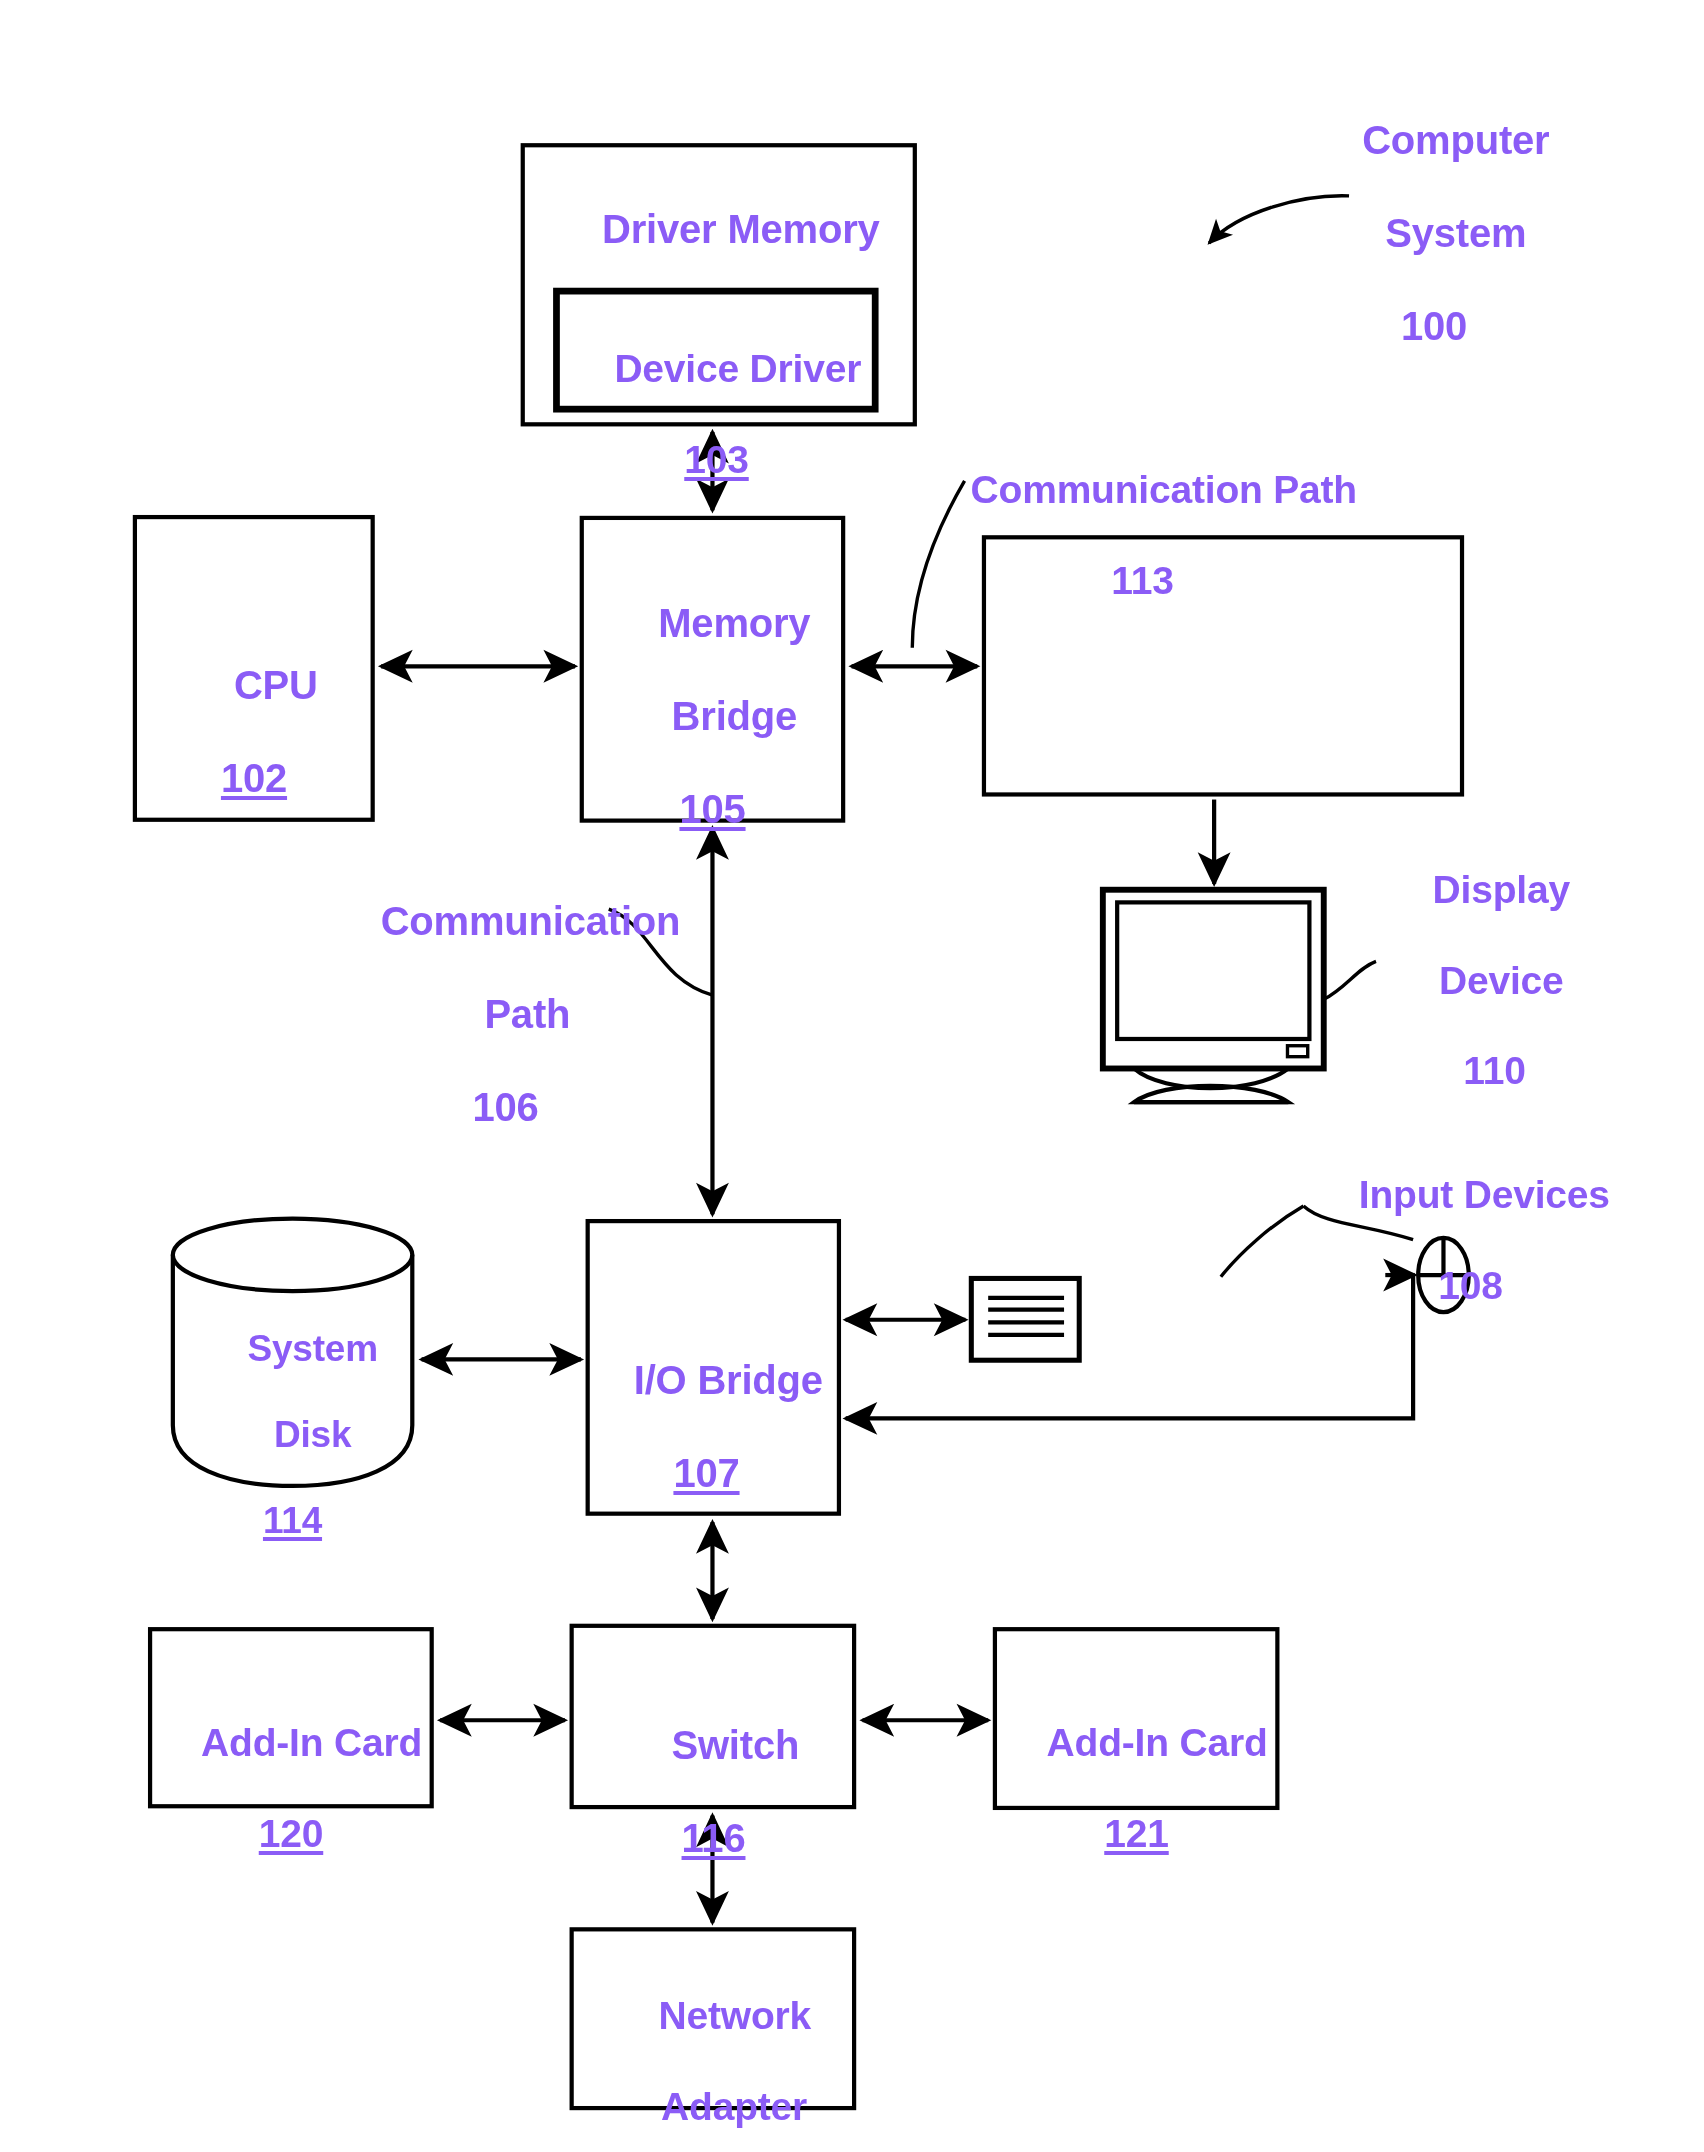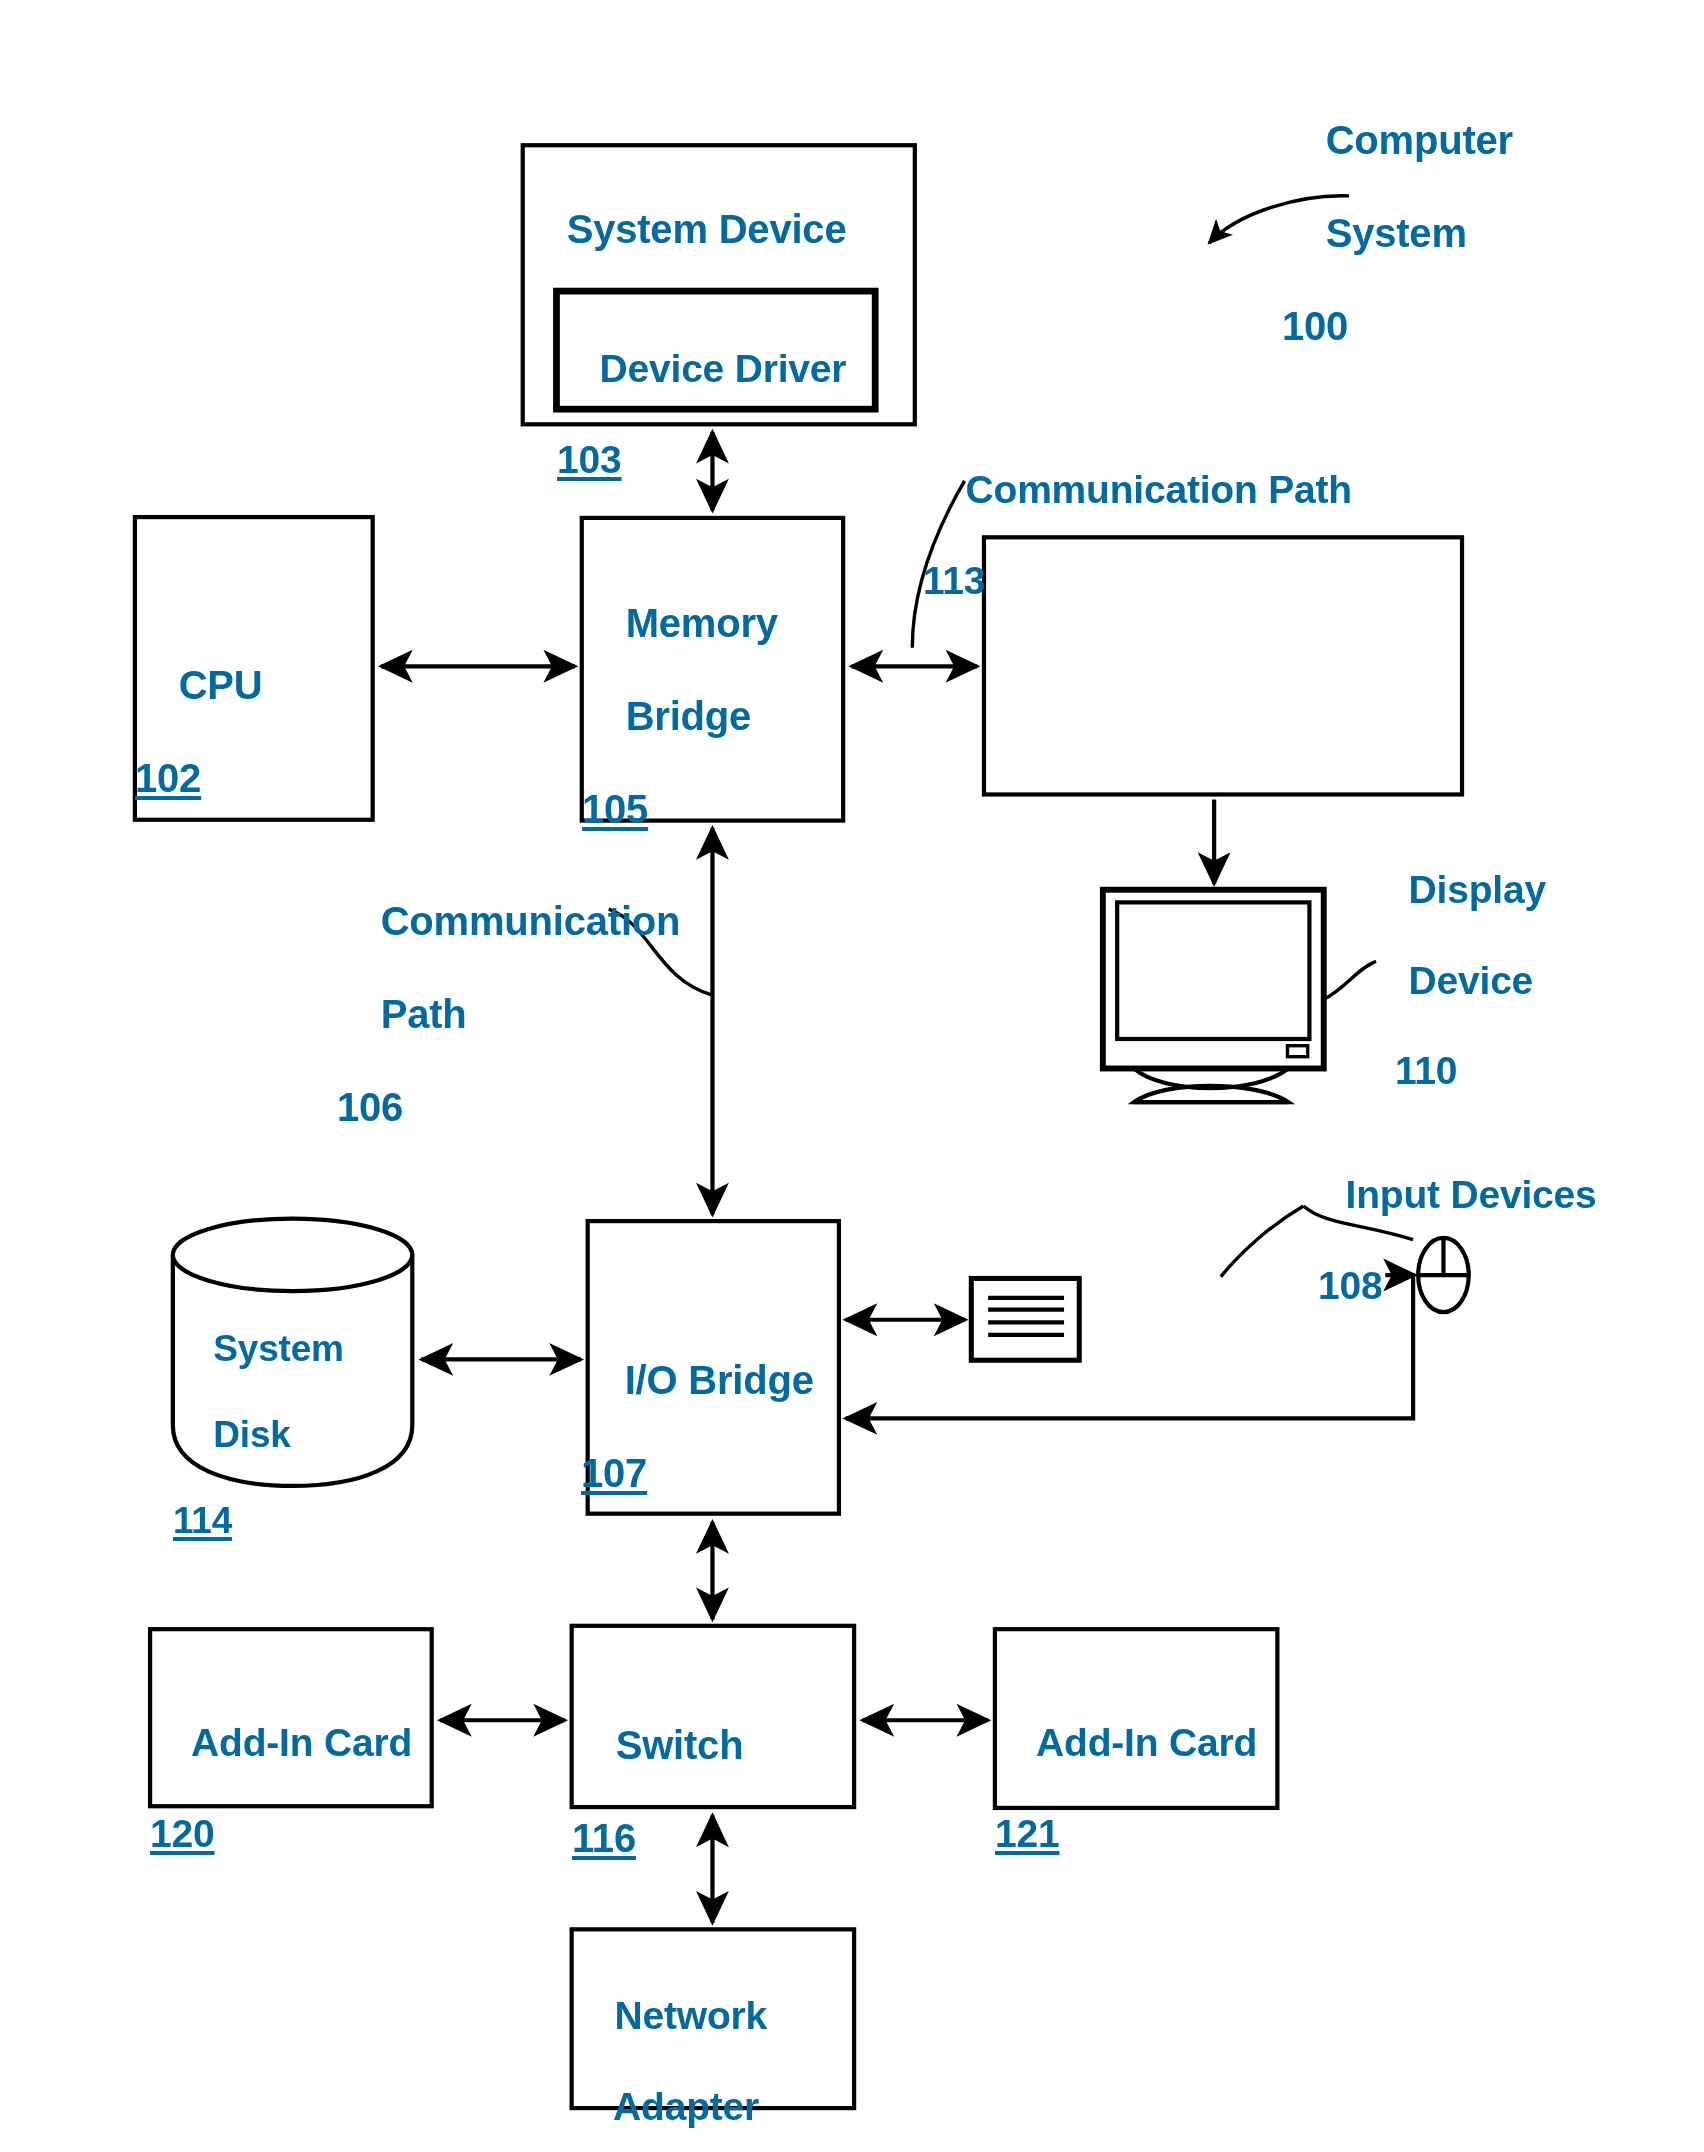--- a/index.html
+++ b/index.html
@@ -18,26 +18,26 @@
   }
   #svgroot{
     position:absolute;
     left:0; top:0;
     width:1704px;
     height:2153px;
   }
   
   .lbl{
     position:absolute;
-    text-align:left;
+    text-align:center;
     font-weight:bold;
     line-height:1.16;
     letter-spacing:-0.2px;
     white-space:pre;
-    color:#0369a1;
+    color:#8b5cf6;
   }
   .lbl .ref{
     display:block;
     text-decoration:underline;
     text-underline-offset:4.2px;
     text-decoration-thickness:4.2px;
   }
   .lbl .ref.nounder{
     text-decoration:none;
   }
@@ -143,21 +143,21 @@
     </g>
   </svg>
 
   <div class="lbl t48" style="left:1282px; top:71px; width:304px;">
     <span data-bind="callouts.computer_system.line1">Computer</span><br>
     <span data-bind="callouts.computer_system.line2">System</span>
     <span class="ref nounder" data-bind="callouts.computer_system.ref">100</span>
   </div>
 
   <div class="lbl t48" style="left:523px; top:160px; width:392px;">
-    <span data-bind="blocks.system_memory.label">System Device</span>
+    <span data-bind="blocks.system_memory.label">Driver Memory</span>
   </div>
 
   <div class="lbl t46" style="left:557px; top:301px; width:319px;">
     <span data-bind="blocks.device_driver.label">Device Driver</span>
     <span class="ref" data-bind="blocks.device_driver.ref">103</span>
   </div>
 
   <div class="lbl t46" style="left:923px; top:422px; width:439px;">
     <span data-bind="callouts.comm_path_113.line1">Communication Path</span>
     <span class="ref nounder" data-bind="callouts.comm_path_113.ref">113</span>

